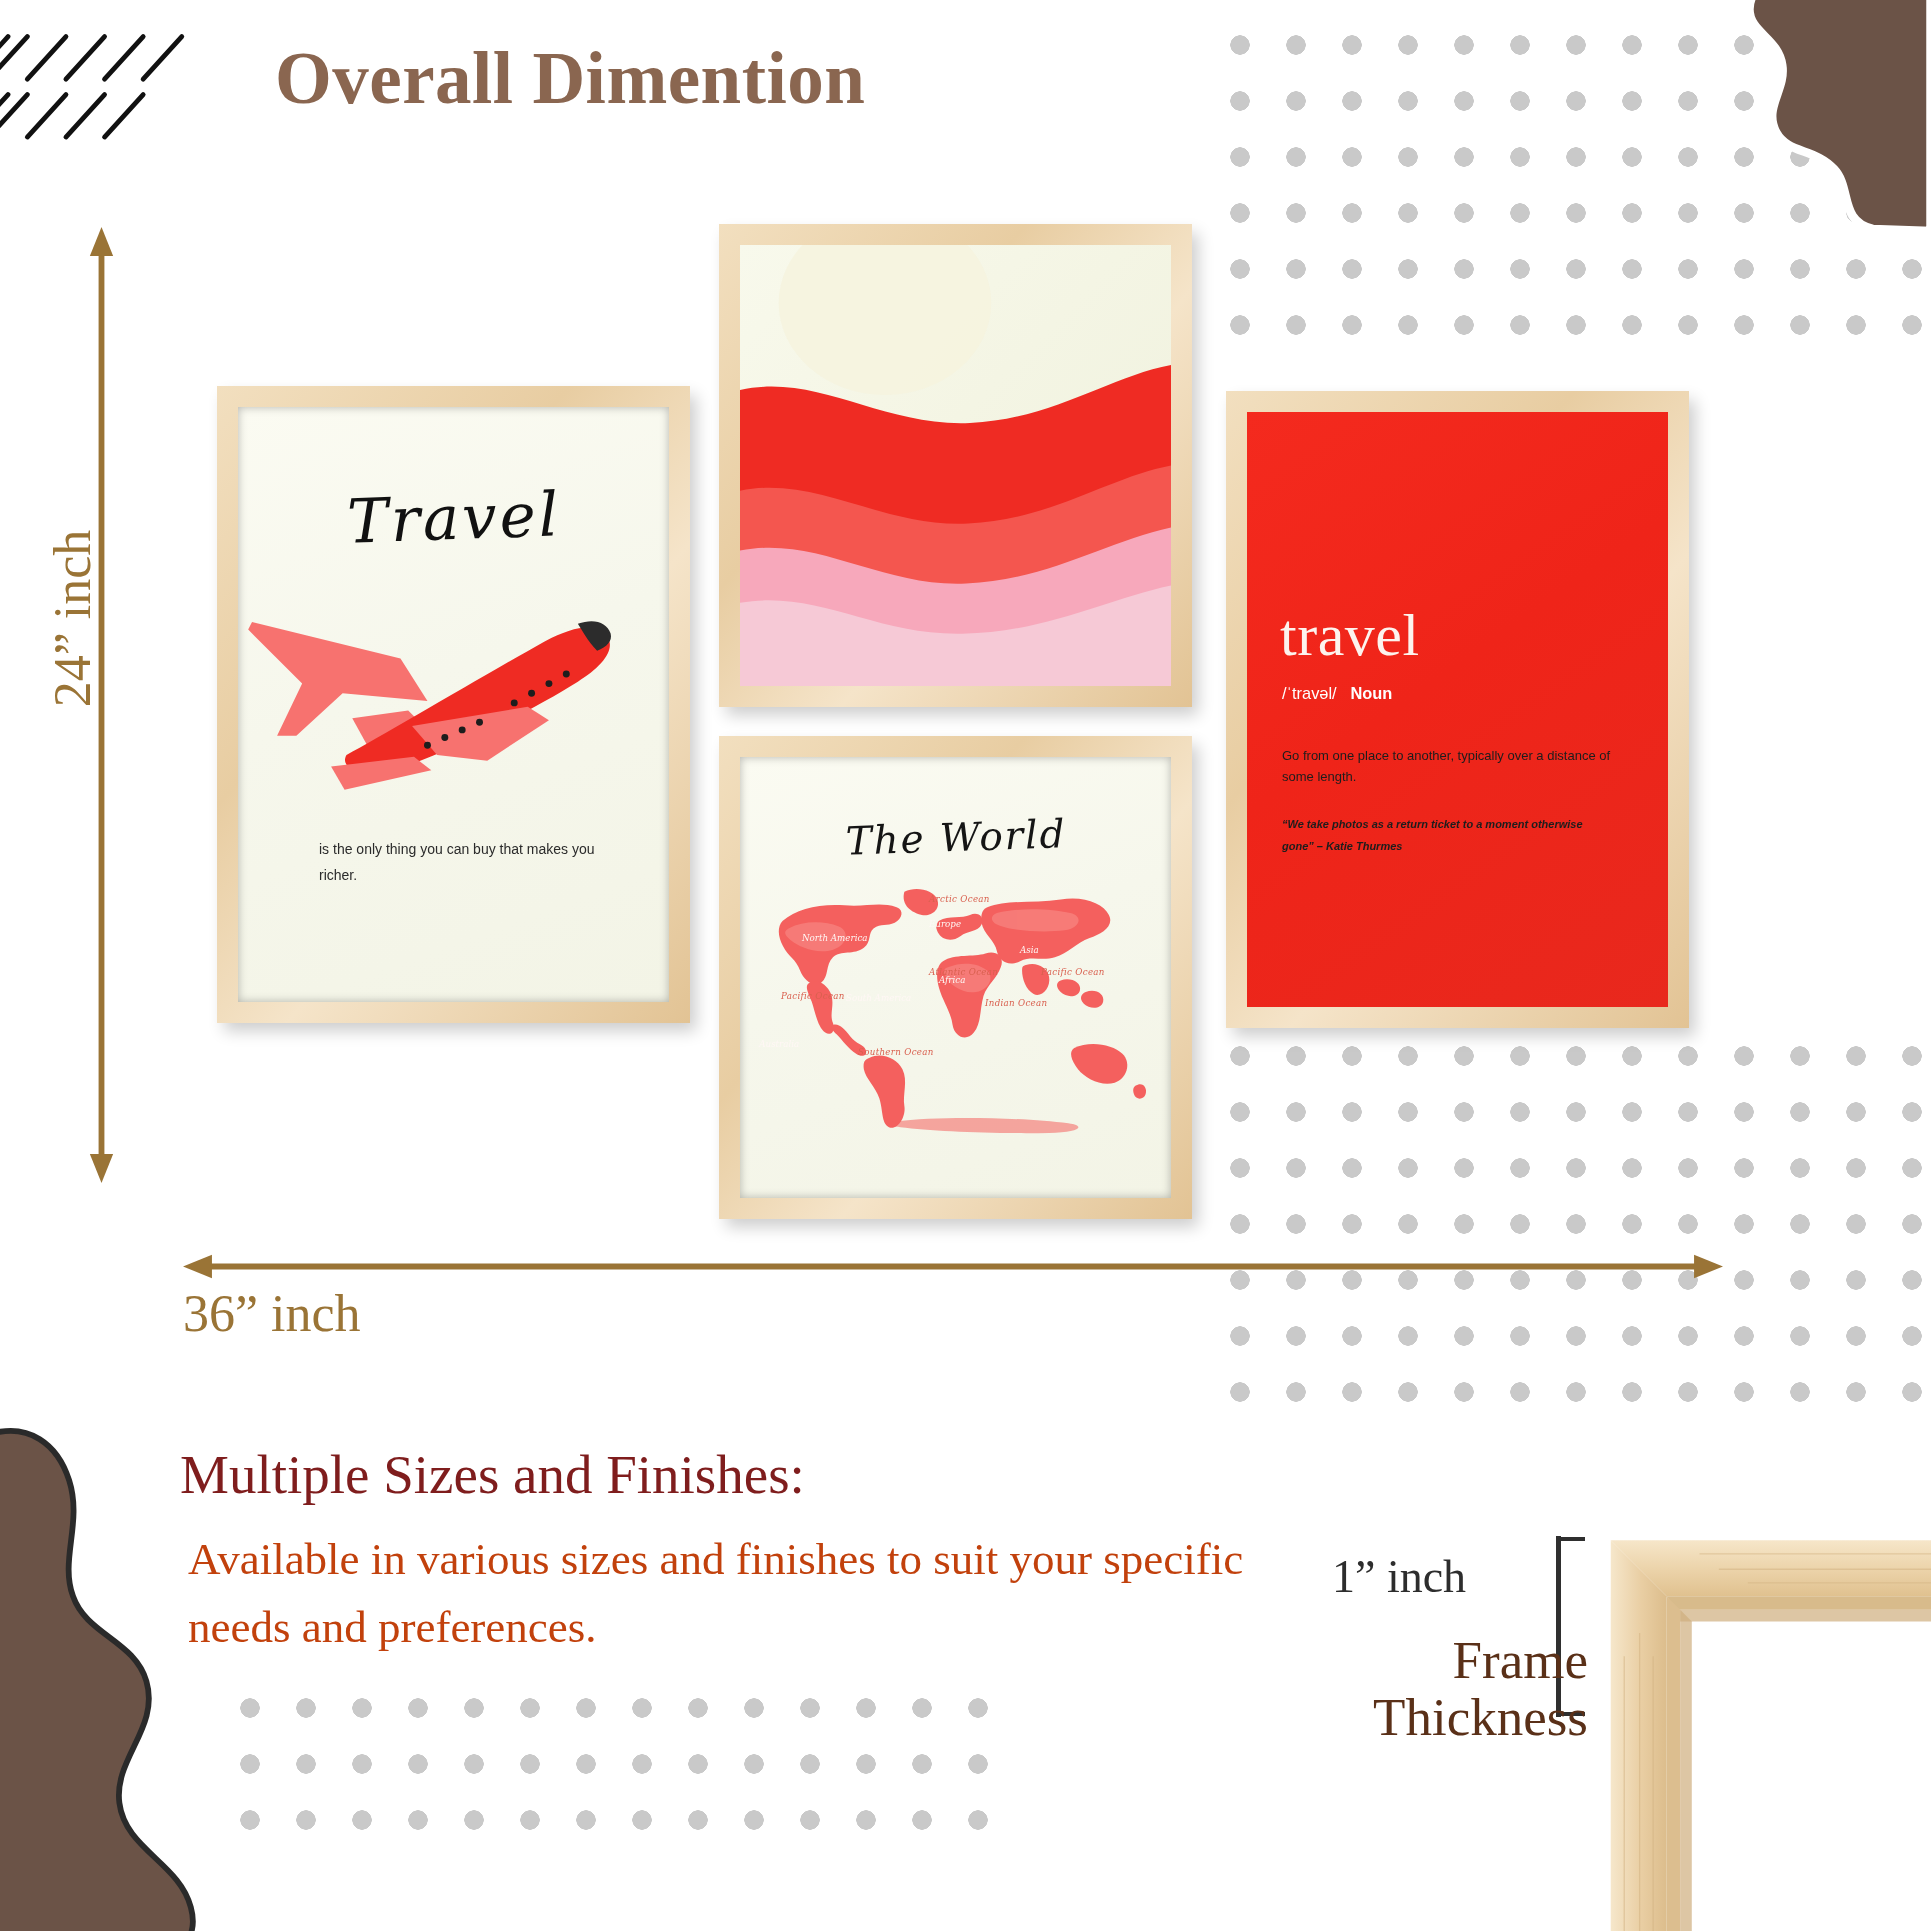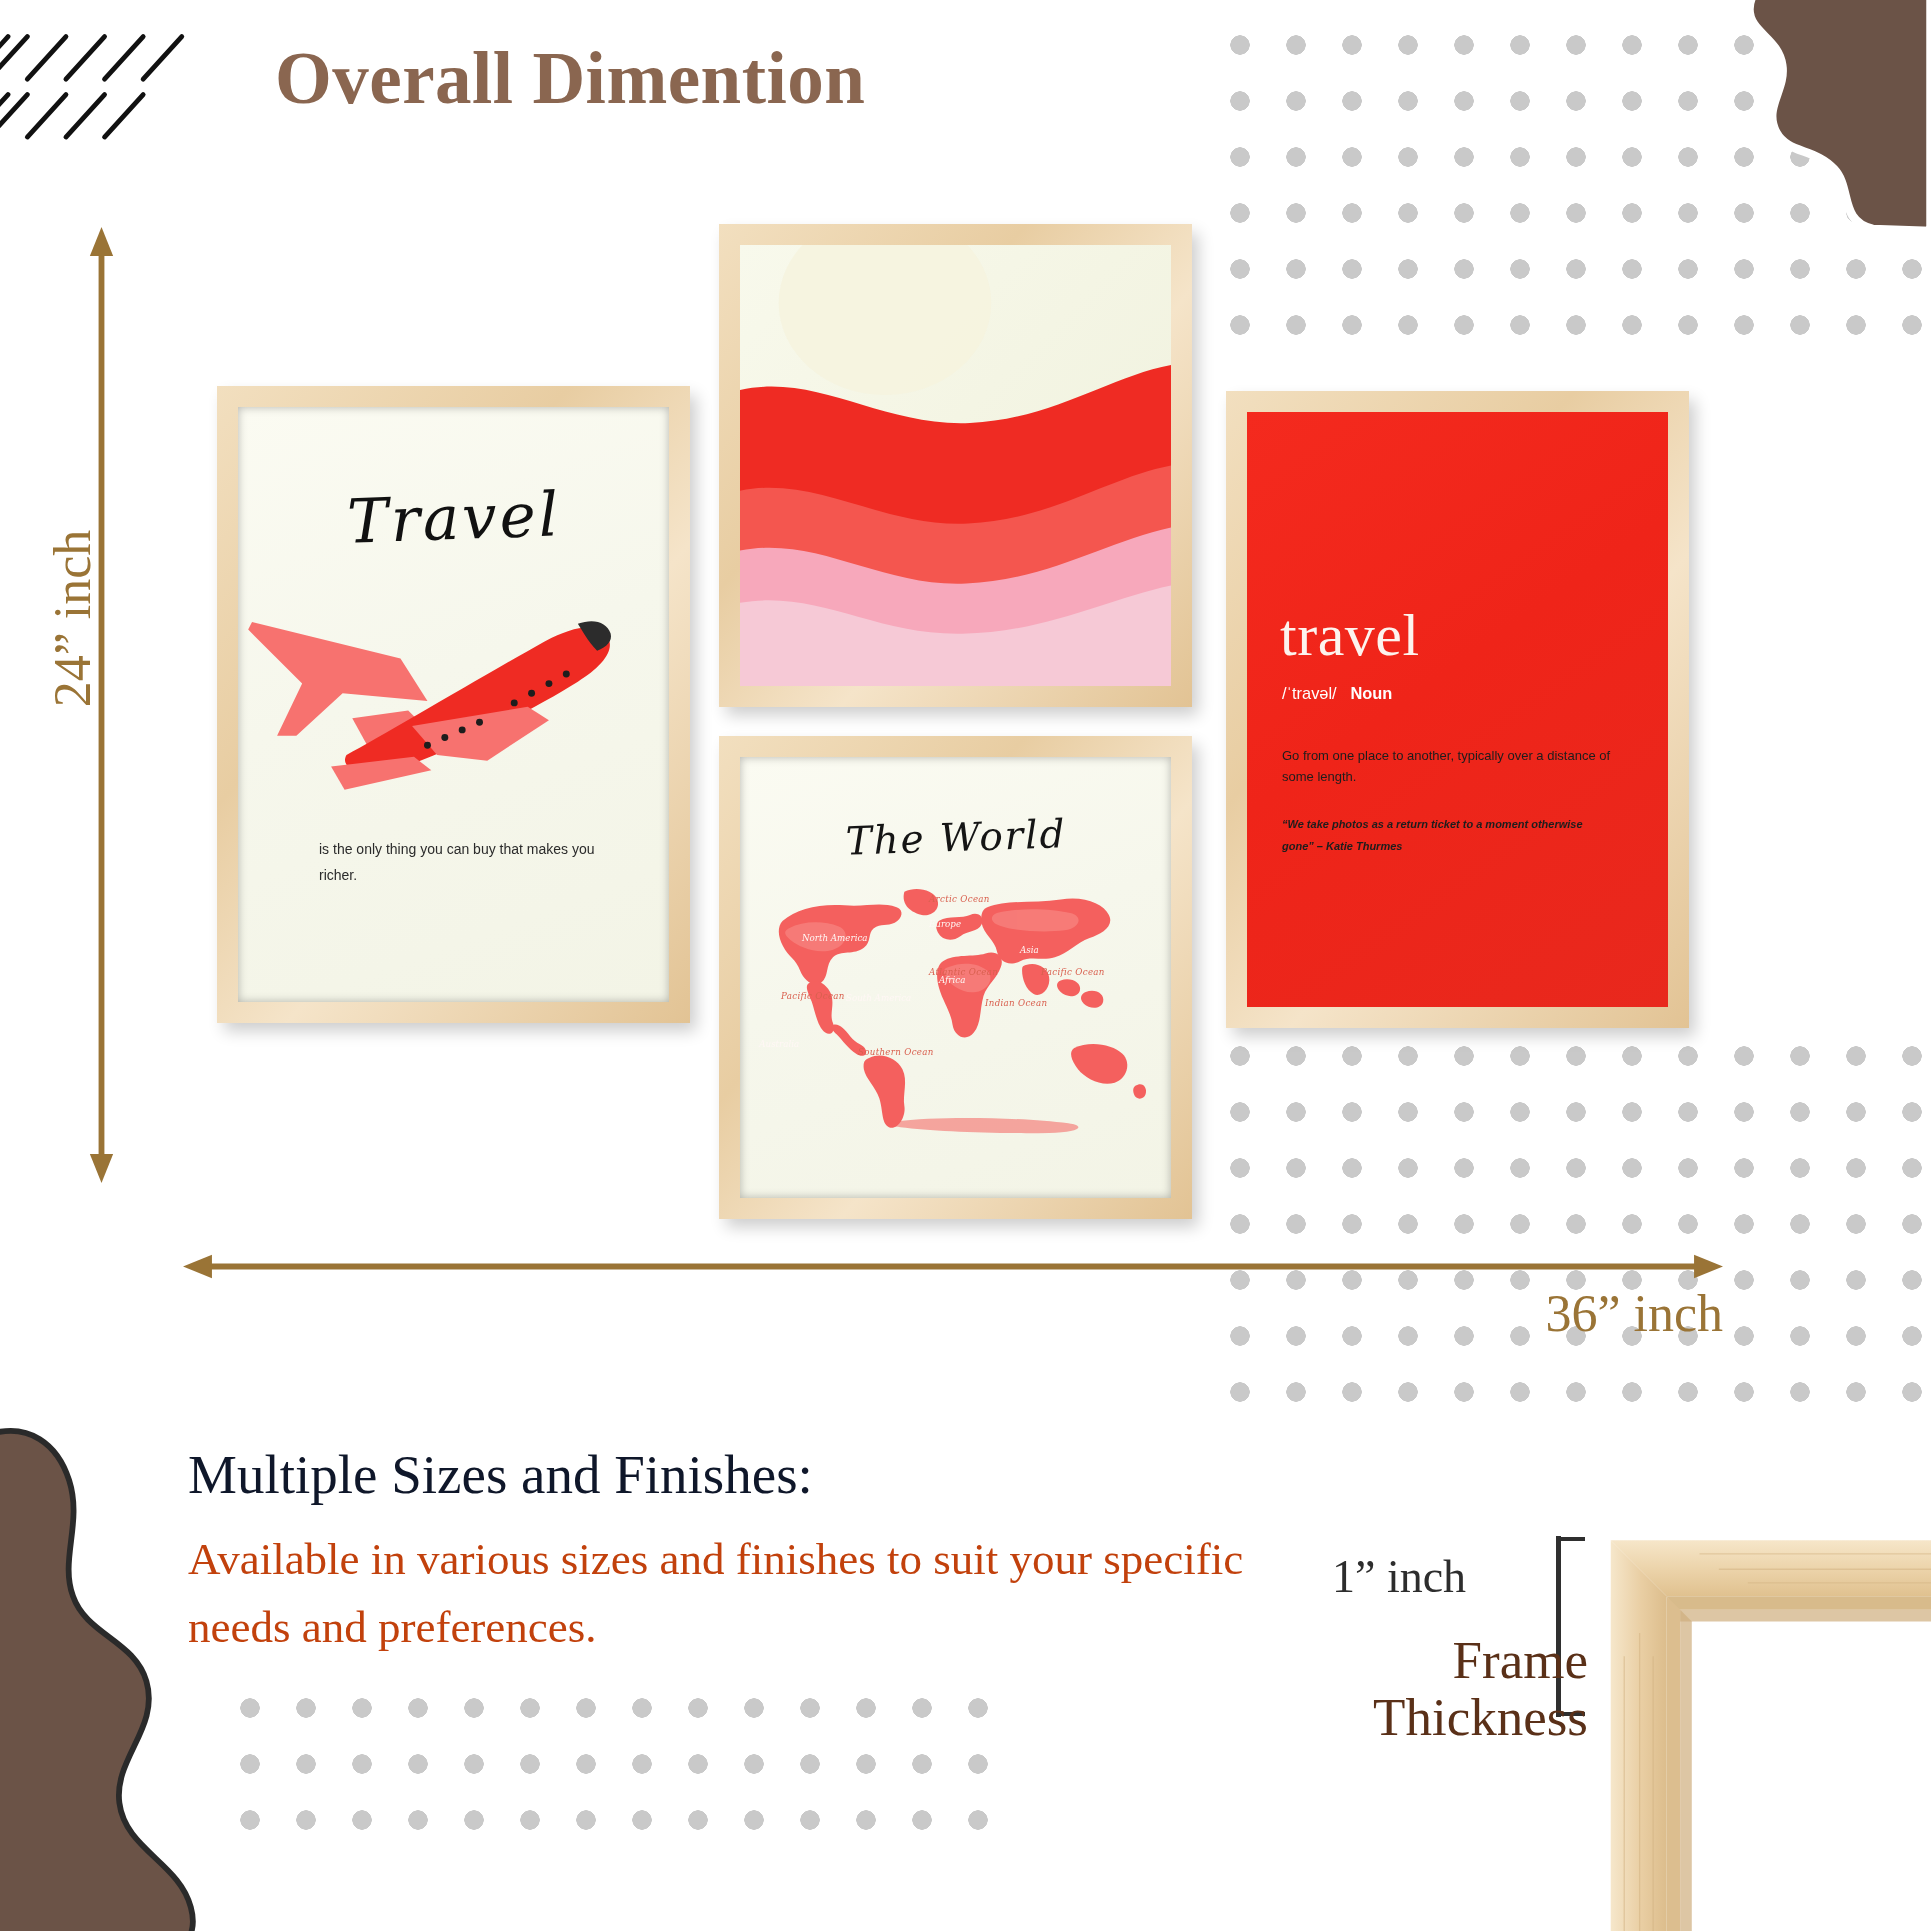--- a/index.html
+++ b/index.html
@@ -43,21 +43,21 @@
   #dim-vertical { position: absolute; left: 85px; top: 227px; width: 33px; height: 956px; }
   #dim-vertical-label {
     position: absolute; left: -53px; top: 589px;
     width: 251px; text-align: center;
     transform: rotate(-90deg);
     font-size: 52px; color: #9a7436; white-space: nowrap;
   }
   #dim-horizontal { position: absolute; left: 183px; top: 1250px; width: 1540px; height: 33px; }
   #dim-horizontal-label {
     position: absolute; left: 183px; top: 1284px; width: 1540px;
-    text-align: right; font-size: 52px; color: #9a7436;
+    text-align: left; font-size: 52px; color: #9a7436;
   }
 
   
   .frame {
     position: absolute;
     background: linear-gradient(130deg,#f2dfbf 0%,#e8cda2 35%,#f5e4c9 60%,#e2c394 100%);
     box-shadow: 6.8px 8.7px 15.4px rgba(0,0,0,.20);
     padding: 21px;
   }
   .frame .mat {
@@ -129,22 +129,22 @@
     line-height: 1.65; color: #1d1d1d;
   }
   #def-quote {
     position: absolute; left: 35px; top: 401px; width: 319px;
     font-family: "Liberation Sans", sans-serif; font-size: 11px;
     font-style: italic; font-weight: 700; line-height: 2.0; color: #1d1d1d;
   }
 
   
   #bottom-heading {
-    position: absolute; left: 188px; top: 1443px;
-    font-size: 55px; color: #0f172a; white-space: nowrap;
+    position: absolute; left: 180px; top: 1443px;
+    font-size: 55px; color: #7f1d1d; white-space: nowrap;
   }
   #bottom-body {
     position: absolute; left: 188px; top: 1526px; width: 1062px;
     font-size: 45px; line-height: 1.5; color: #c2410c;
   }
 
   
   #thickness-inch {
     position: absolute; left: 1332px; top: 1550px;
     font-size: 46px; color: #2d2d2d; white-space: nowrap;

